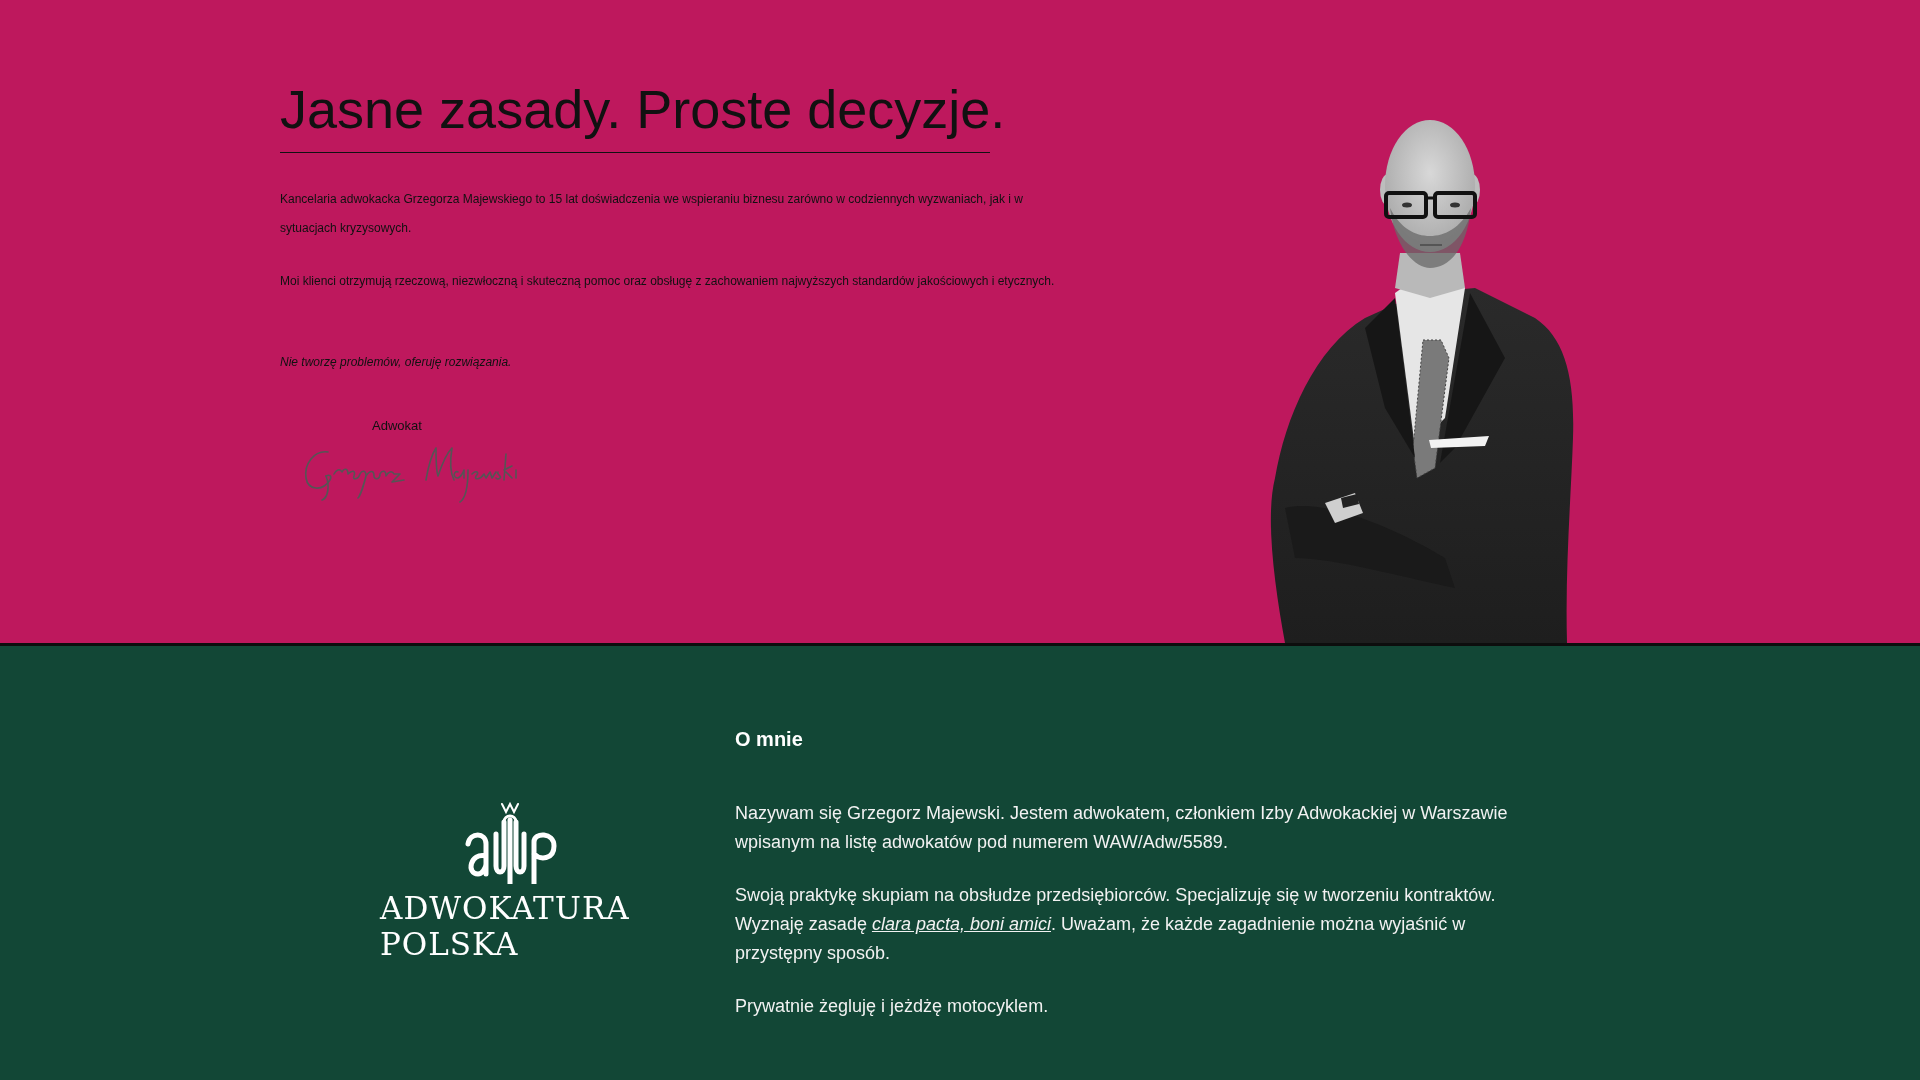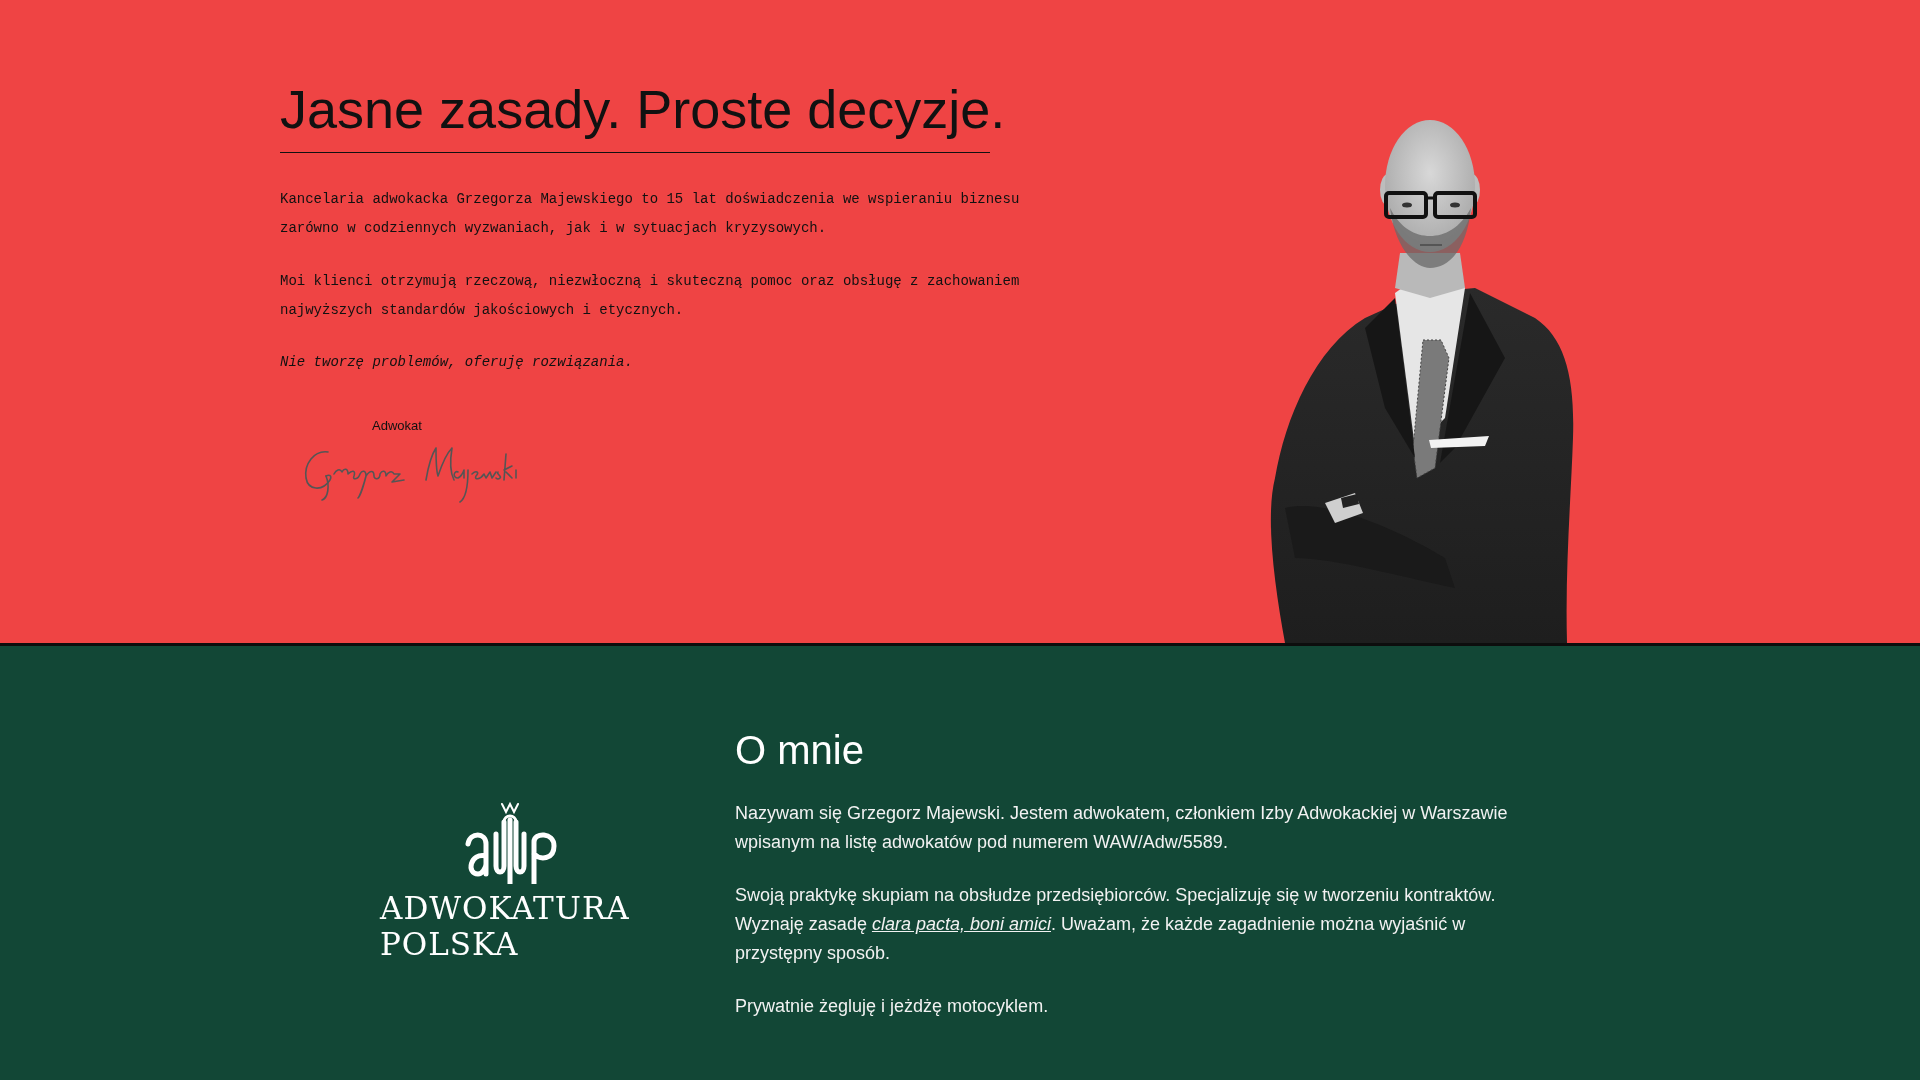--- a/index.html
+++ b/index.html
@@ -1,33 +1,33 @@
 <!DOCTYPE html>
 <html><head>
   <meta charset="utf-8">
   <style>
     * { box-sizing: border-box; margin: 0; padding: 0; }
     html, body { width: 1920px; height: 1080px; overflow: hidden; background: #ffffff; }
     body { font-family: "Liberation Sans", sans-serif; color: #111; }
 
     .hero {
       position: absolute; left: 0; top: 0; width: 1920px; height: 643px;
-      background: #ef4444;
+      background: #be185d;
     }
     .hero-title {
       position: absolute; left: 280px; top: 74px;
       font-size: 54px; font-weight: 400; color: #111; line-height: 70px;
       letter-spacing: 0px;
     }
     .hero-rule {
       position: absolute; left: 280px; top: 152px; width: 710px; height: 1px; background: #111;
     }
     .hero-p {
       position: absolute; left: 280px; width: 800px;
-      font-size: 14px; line-height: 29px; color: #111; font-family: Liberation Mono, monospace;
+      font-size: 12px; line-height: 29px; color: #111;
     }
     .hero-p.p1 { top: 185px; }
     .hero-p.p2 { top: 267px; }
     .hero-p.p3 { top: 348px; font-style: italic; }
 
     .sig-role {
       position: absolute; left: 372px; top: 418px; font-size: 13px; color: #111;
     }
     .signature {
       position: absolute; left: 300px; top: 440px; width: 220px; height: 64px;
@@ -53,21 +53,21 @@
     .bar-logo svg { display: block; margin: 0 auto; }
     .bar-logo .line1 {
       font-family: "DejaVu Serif", serif; font-size: 31px; letter-spacing: 1px; line-height: 36px;
       margin-top: 6px;
     }
     .bar-logo .line2 {
       font-family: "DejaVu Serif", serif; font-size: 31px; letter-spacing: 1px; line-height: 36px;
     }
 
     .about-title {
-      position: absolute; left: 735px; top: 82px; font-size: 40px; font-weight: 400; color: #fff;
+      position: absolute; left: 735px; top: 82px; font-size: 20px; font-weight: 700; color: #fff;
     }
     .about-p {
       position: absolute; left: 735px; width: 820px; font-size: 18px; line-height: 29px; color: #f2f2f2;
     }
     .about-p.a1 { top: 153px; }
     .about-p.a2 { top: 235px; }
     .about-p.a3 { top: 346px; }
     .about-p em { font-style: italic; text-decoration: underline; }
   </style>
 </head>

